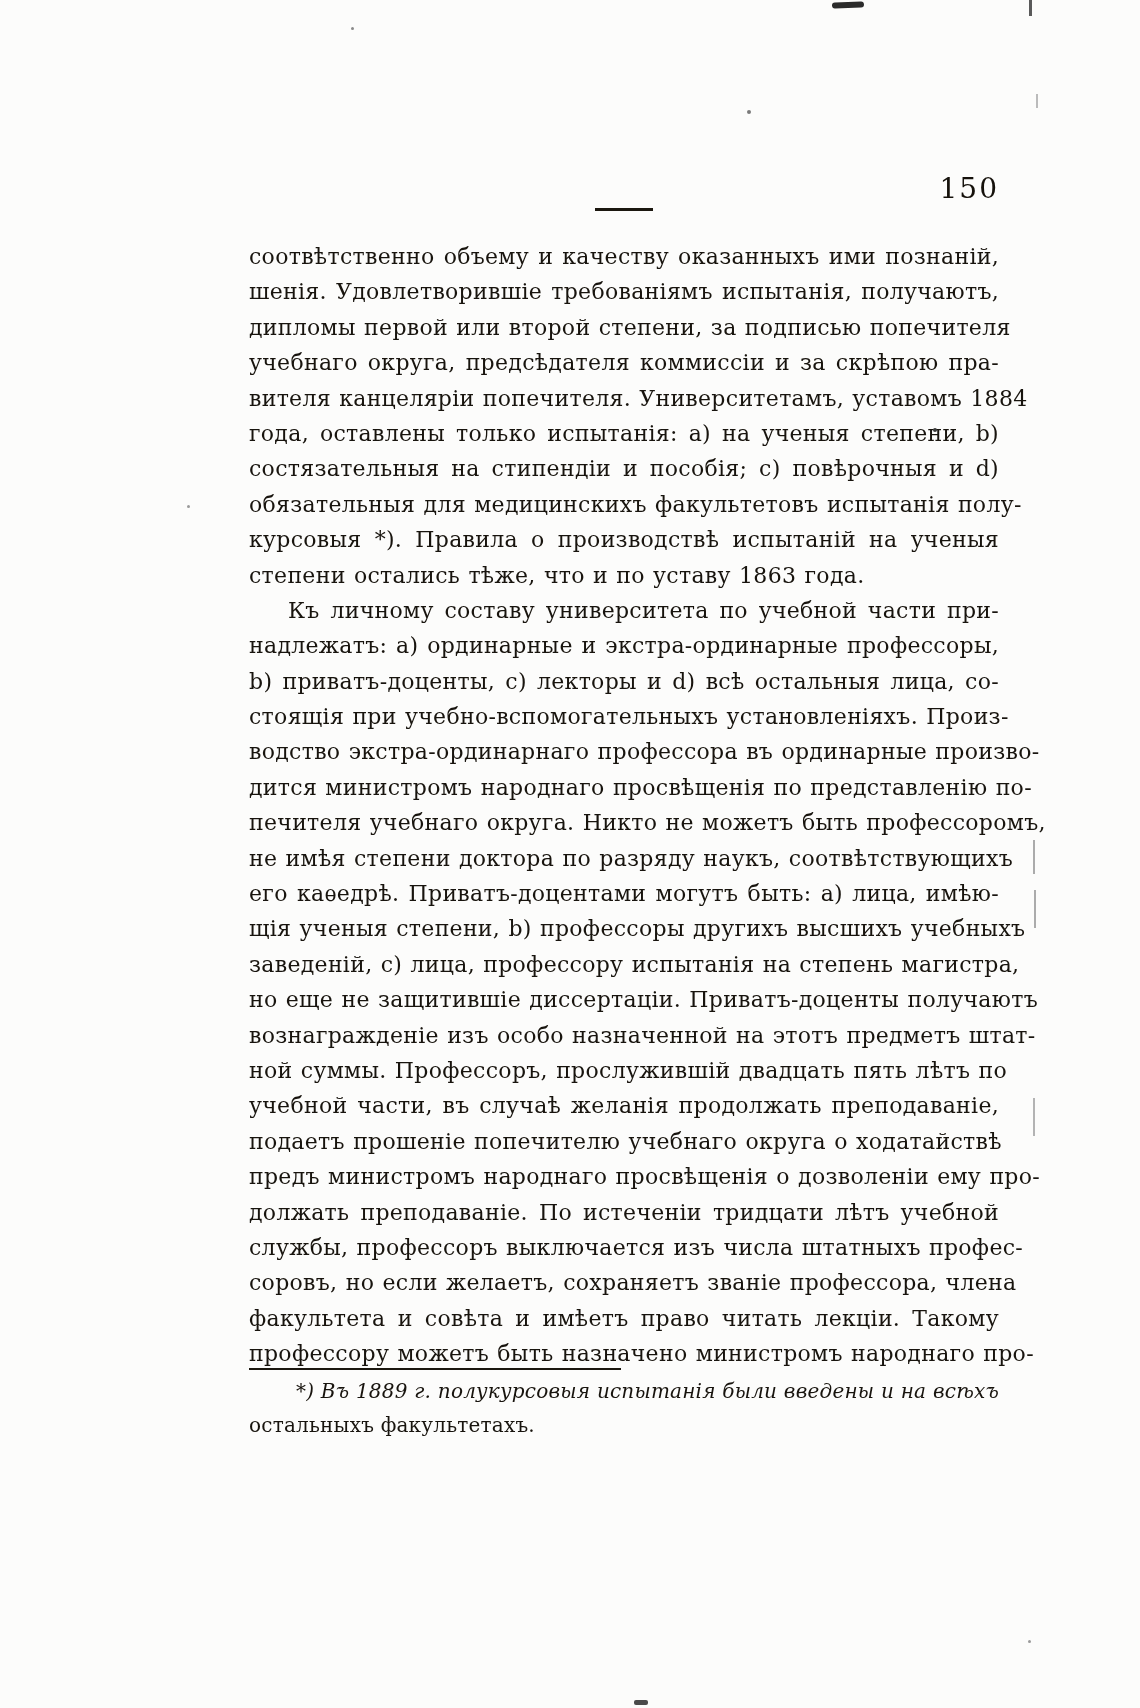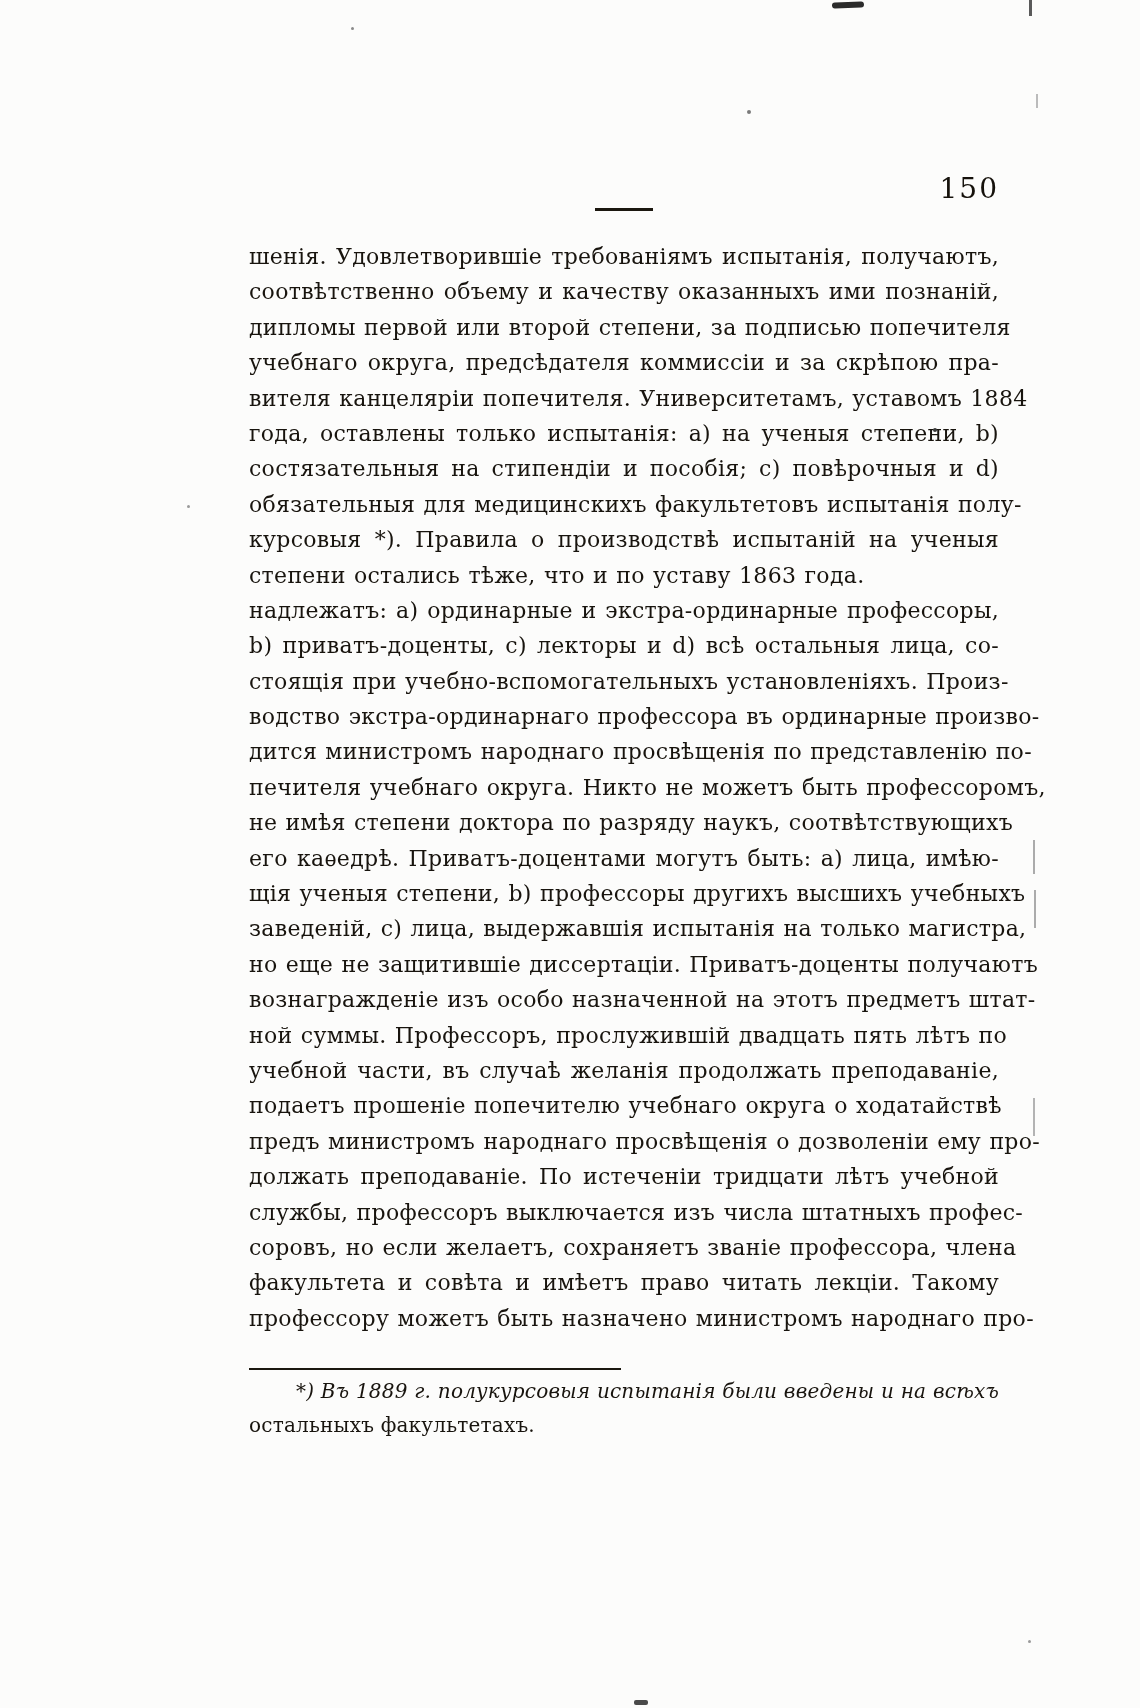--- a/index.html
+++ b/index.html
@@ -87,40 +87,41 @@
 <body>
 
 <div class="page">
 
   <div class="page-number-wrap">
     <div class="page-number">150</div>
     <div class="page-number-rule"></div>
   </div>
 
   <div class="main-text">
+      <div class="line">соотвѣтственно объему и качеству оказанныхъ ими познаній,</div>
       <div class="line">шенія. Удовлетворившіе требованіямъ испытанія, получаютъ,</div>
-      <div class="line">соотвѣтственно объему и качеству оказанныхъ ими познаній,</div>
       <div class="line">дипломы первой или второй степени, за подписью попечителя</div>
       <div class="line">учебнаго округа, предсѣдателя коммиссіи и за скрѣпою пра-</div>
       <div class="line">вителя канцеляріи попечителя. Университетамъ, уставомъ 1884</div>
       <div class="line">года, оставлены только испытанія: a) на ученыя степени, b)</div>
       <div class="line">состязательныя на стипендіи и пособія; c) повѣрочныя и d)</div>
       <div class="line">обязательныя для медицинскихъ факультетовъ испытанія полу-</div>
       <div class="line">курсовыя *). Правила о производствѣ испытаній на ученыя</div>
       <div class="line end">степени остались тѣже, что и по уставу 1863 года.</div>
+      <div class="line indent">Къ личному составу университета по учебной части при-</div>
       <div class="line">надлежатъ: a) ординарные и экстра-ординарные профессоры,</div>
       <div class="line">b) приватъ-доценты, c) лекторы и d) всѣ остальныя лица, со-</div>
       <div class="line">стоящія при учебно-вспомогательныхъ установленіяхъ. Произ-</div>
       <div class="line">водство экстра-ординарнаго профессора въ ординарные произво-</div>
       <div class="line">дится министромъ народнаго просвѣщенія по представленію по-</div>
       <div class="line">печителя учебнаго округа. Никто не можетъ быть профессоромъ,</div>
       <div class="line">не имѣя степени доктора по разряду наукъ, соотвѣтствующихъ</div>
       <div class="line">его каѳедрѣ. Приватъ-доцентами могутъ быть: a) лица, имѣю-</div>
       <div class="line">щія ученыя степени, b) профессоры другихъ высшихъ учебныхъ</div>
-      <div class="line">заведеній, c) лица, выдержавшія испытанія на только магистра,</div>
+      <div class="line">заведеній, c) лица, профессору испытанія на степень магистра,</div>
       <div class="line">но еще не защитившіе диссертаціи. Приватъ-доценты получаютъ</div>
       <div class="line">вознагражденіе изъ особо назначенной на этотъ предметъ штат-</div>
       <div class="line">ной суммы. Профессоръ, прослужившій двадцать пять лѣтъ по</div>
       <div class="line">учебной части, въ случаѣ желанія продолжать преподаваніе,</div>
       <div class="line">подаетъ прошеніе попечителю учебнаго округа о ходатайствѣ</div>
       <div class="line">предъ министромъ народнаго просвѣщенія о дозволеніи ему про-</div>
       <div class="line">должать преподаваніе. По истеченіи тридцати лѣтъ учебной</div>
       <div class="line">службы, профессоръ выключается изъ числа штатныхъ профес-</div>
       <div class="line">соровъ, но если желаетъ, сохраняетъ званіе профессора, члена</div>
       <div class="line">факультета и совѣта и имѣетъ право читать лекціи. Такому</div>

